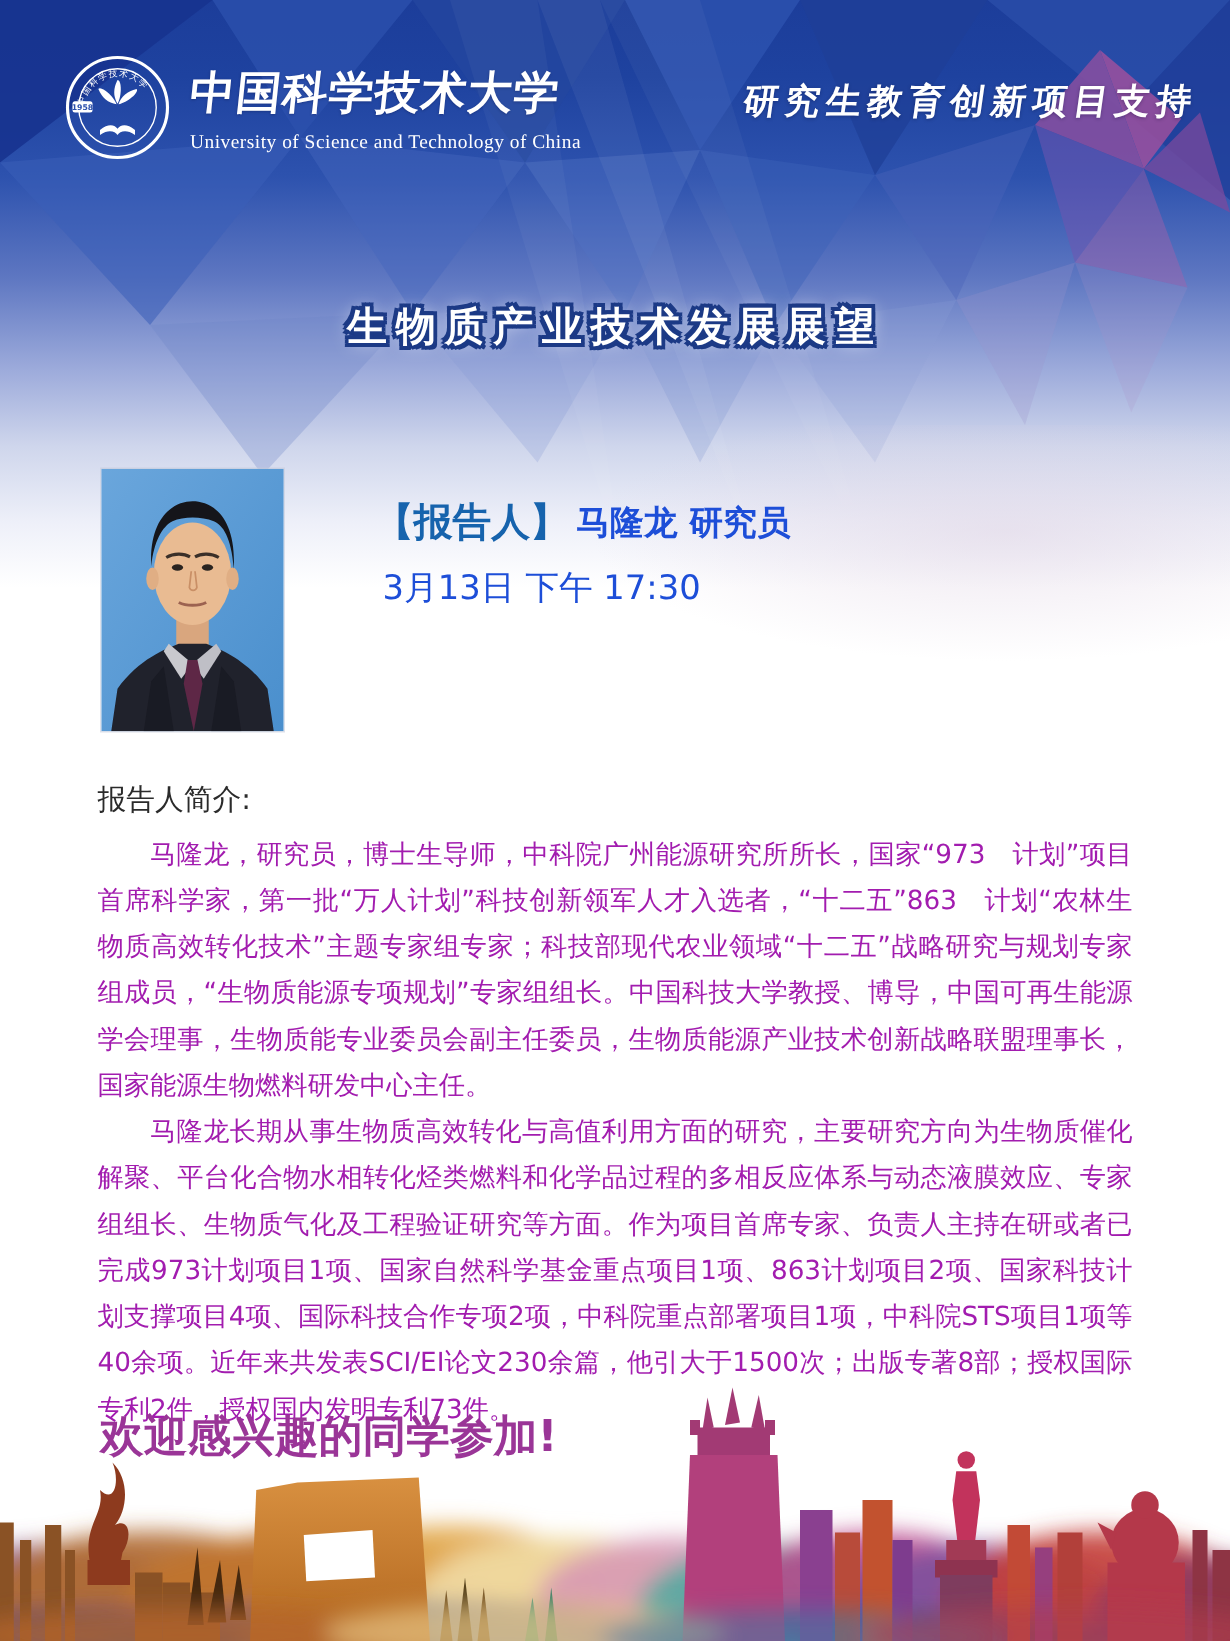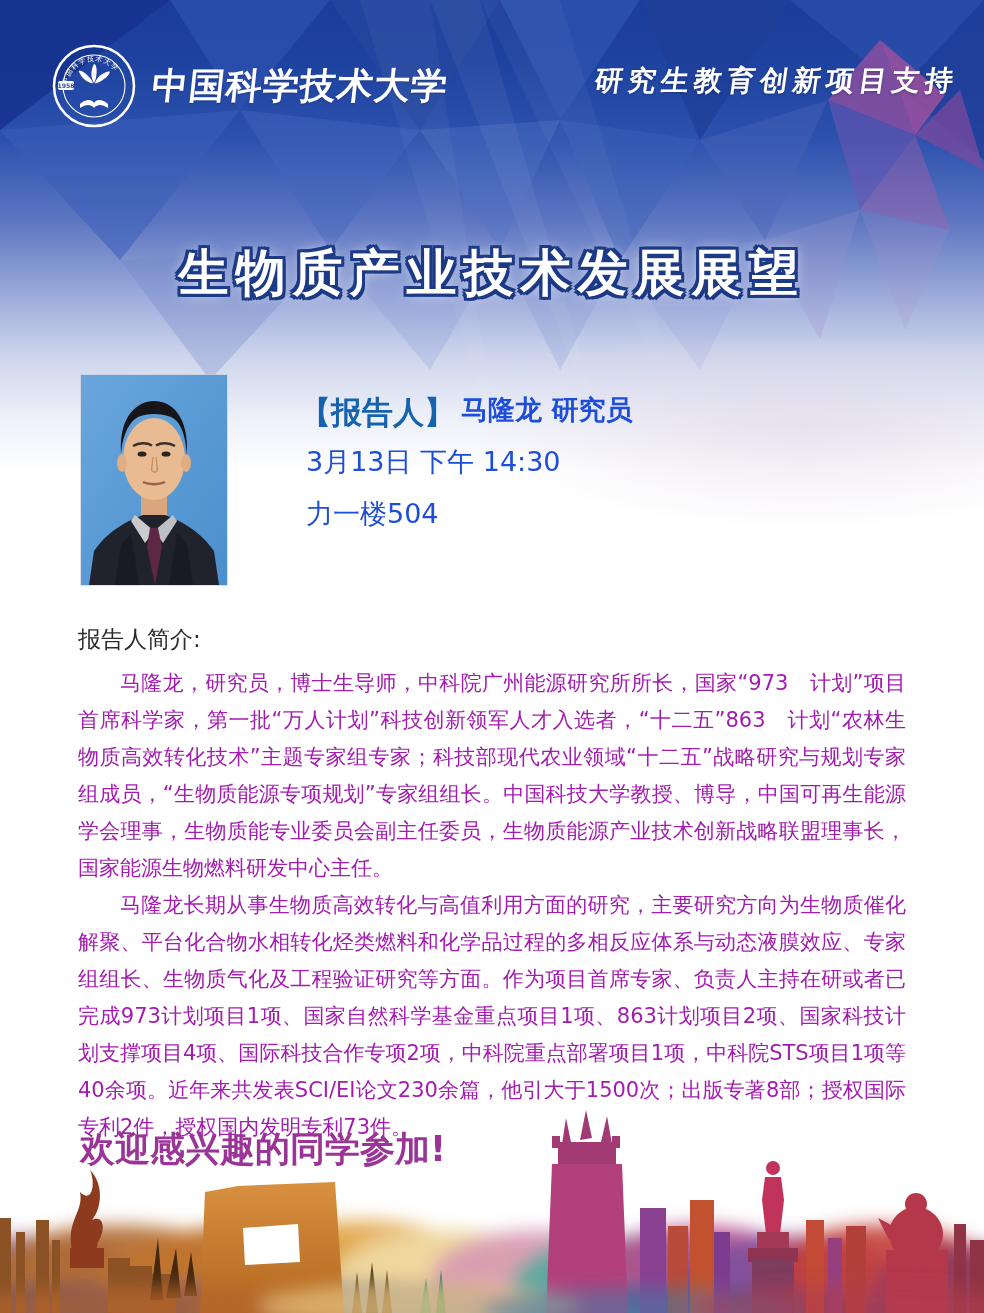--- a/index.html
+++ b/index.html
@@ -55,36 +55,36 @@
 
   .forum-title {
     position: absolute; left: 0; top: 188px; width: 100%;
     text-align: center; color: #ffffff;
     font-size: 33px; font-weight: 700; letter-spacing: 1px;
     text-shadow: 0 1px 3px rgba(10,20,80,0.35);
   }
   .lecture-title {
     position: absolute; left: 0; top: 240px; width: 100%;
     text-align: center; color: #ffffff;
-    font-size: 50px; font-weight: 800; letter-spacing: 7px;
+    font-size: 32px; font-weight: 800; letter-spacing: 7px;
     text-shadow:
       3px 0 0 #1c3a86, -3px 0 0 #1c3a86, 0 3px 0 #1c3a86, 0 -3px 0 #1c3a86,
       2px 2px 0 #1c3a86, -2px 2px 0 #1c3a86, 2px -2px 0 #1c3a86, -2px -2px 0 #1c3a86,
       3px 3px 0 #1c3a86, -3px -3px 0 #1c3a86, 3px -3px 0 #1c3a86, -3px 3px 0 #1c3a86,
       0 0 14px rgba(255,255,255,0.85);
   }
 
   
   .speaker-photo {
     position: absolute; left: 81px; top: 375px;
     width: 146px; height: 210px;
     box-shadow: 0 0 0 1px rgba(200,205,220,0.6);
   }
   .info-lines { position: absolute; left: 300px; top: 392px; }
-  .info-row { height: 52px; display: flex; align-items: flex-start; white-space: nowrap; }
+  .info-row { height: 52px; display: flex; align-items: center; white-space: nowrap; }
   .info-label { color: #1663ad; font-size: 31px; font-weight: 600; }
   .info-value { color: #1d4ed8; font-size: 27px; font-weight: 500; margin-left: 6px; }
   .info-row.first .info-value { font-weight: 800; }
 
   
   .bio {
     position: absolute; left: 78px; top: 624px; width: 828px;
     color: #404040;
   }
   .bio-heading { font-size: 23px; font-weight: 400; color: #2b2b2b; margin-bottom: 10px; }
@@ -151,20 +151,21 @@
       <text x="16" y="48" font-size="6.2" fill="#2c50ac" text-anchor="middle" font-weight="bold">1958</text>
       <g fill="#ffffff">
         <path d="M44,24 C40.5,31 40.5,37 44,43 C47.5,37 47.5,24 44,24 Z"></path>
         <path d="M44,24 C40.5,31 40.5,37 44,43 C47.5,37 47.5,24 44,24 Z" transform="rotate(50 44 44)"></path>
         <path d="M44,24 C40.5,31 40.5,37 44,43 C47.5,37 47.5,24 44,24 Z" transform="rotate(-50 44 44)"></path>
         <path d="M30,64 C37,58 42,60 44,63 C46,60 51,58 58,64 L58,68 C51,63 46,65 44,68 C42,65 37,63 30,68 Z"></path>
       </g>
     </svg>
     <div class="logo-texts">
       <div class="logo-cn">中国科学技术大学</div>
+      <div class="logo-en">University of Science and Technology of China</div>
     </div>
   </div>
 
   <div class="support-note">研究生教育创新项目支持</div>
 
   <div class="lecture-title">生物质产业技术发展展望</div>
 
   <svg class="speaker-photo" viewBox="0 0 146 210">
     <defs>
       <linearGradient id="phBg" x1="0" y1="0" x2="1" y2="1">
@@ -192,24 +193,23 @@
     <path d="M72,82 L70.5,95 C71.5,98 75.5,98 76.5,95 L75,82" stroke="#c98f66" stroke-width="1.4" fill="none"></path>
     <path d="M62,107 C68,110 78,110 84,107" stroke="#9c6250" stroke-width="2.4" fill="none"></path>
   </svg>
 
   <div class="info-lines">
     <div class="info-row first">
       <span class="info-label">【报告人】</span>
       <span class="info-value">马隆龙  研究员</span>
     </div>
     <div class="info-row">
-      <span class="info-value">3月13日 下午 14:30</span>
+      <span class="info-value">3月13日 下午 17:30</span>
     </div>
     <div class="info-row">
-      <span class="info-value">力一楼504</span>
     </div>
   </div>
 
   <div class="bio">
     <div class="bio-heading">报告人简介:</div>
     <p>马隆龙，研究员，博士生导师，中科院广州能源研究所所长，国家“973　计划”项目首席科学家，第一批“万人计划”科技创新领军人才入选者，“十二五”863　计划“农林生物质高效转化技术”主题专家组专家；科技部现代农业领域“十二五”战略研究与规划专家组成员，“生物质能源专项规划”专家组组长。中国科技大学教授、博导，中国可再生能源学会理事，生物质能专业委员会副主任委员，生物质能源产业技术创新战略联盟理事长，国家能源生物燃料研发中心主任。</p>
     <p>马隆龙长期从事生物质高效转化与高值利用方面的研究，主要研究方向为生物质催化解聚、平台化合物水相转化烃类燃料和化学品过程的多相反应体系与动态液膜效应、专家组组长、生物质气化及工程验证研究等方面。作为项目首席专家、负责人主持在研或者已完成973计划项目1项、国家自然科学基金重点项目1项、863计划项目2项、国家科技计划支撑项目4项、国际科技合作专项2项，中科院重点部署项目1项，中科院STS项目1项等40余项。近年来共发表SCI/EI论文230余篇，他引大于1500次；出版专著8部；授权国际专利2件，授权国内发明专利73件。</p>
   </div>
 
   <div class="welcome">欢迎感兴趣的同学参加!</div>

